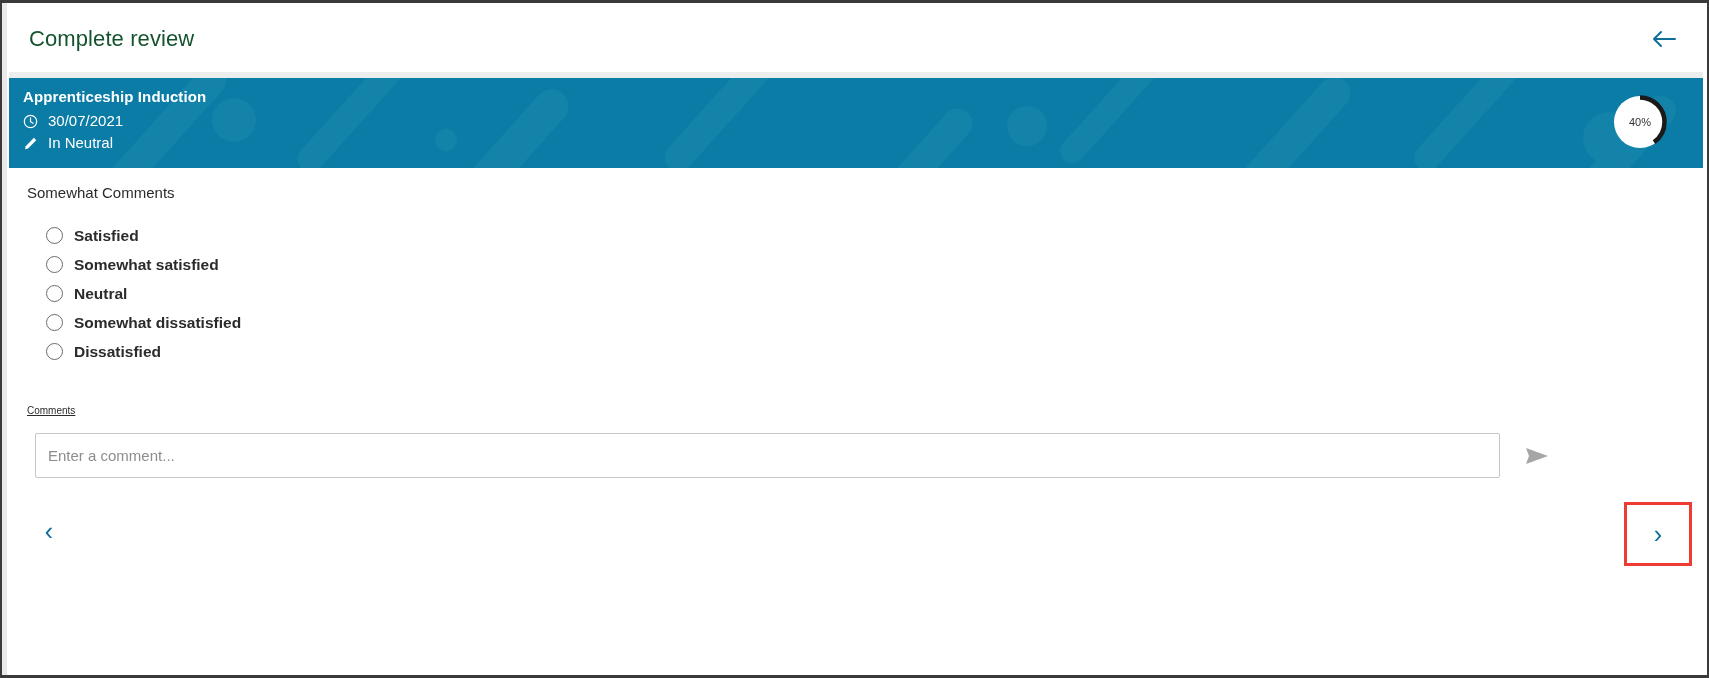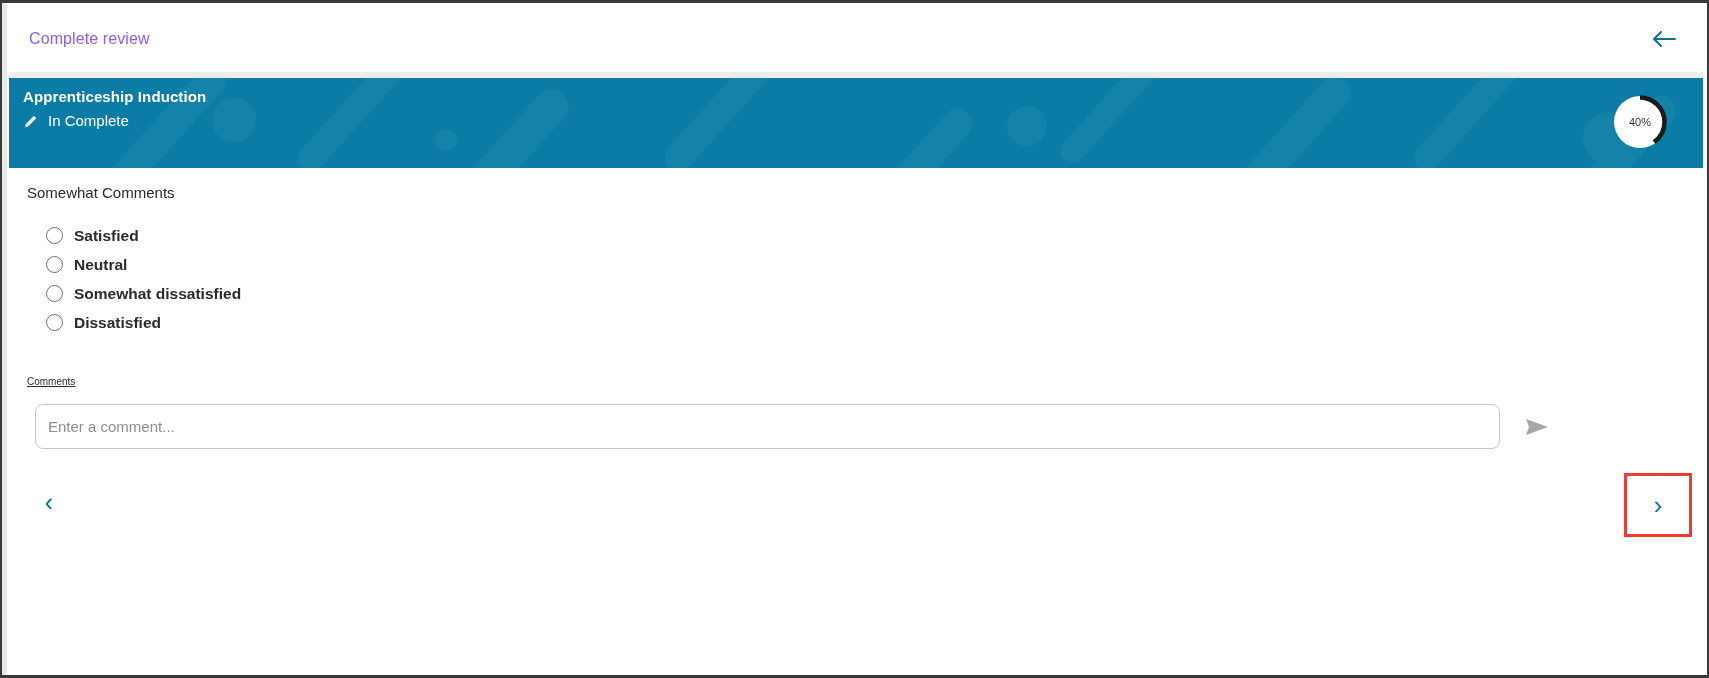--- a/index.html
+++ b/index.html
@@ -63,22 +63,22 @@
     width: 1694px;
     height: 67px;
     background: #ffffff;
     display: flex;
     align-items: center;
     justify-content: space-between;
     box-sizing: border-box;
     padding: 0 22px 0 20px;
   }
   .header-title {
-    font-size: 16px;
-    color: #8b5cf6;
+    font-size: 22px;
+    color: #14532d;
     font-weight: 400;
     letter-spacing: 0.1px;
   }
   .back-arrow {
     color: #0f6f9b;
     display: flex;
     align-items: center;
     justify-content: center;
     width: 34px;
     height: 34px;
@@ -207,21 +207,21 @@
   }
   .comment-row {
     display: flex;
     align-items: center;
     padding: 17px 0 0 26px;
   }
   .comment-input {
     width: 1465px;
     height: 45px;
     border: 1px solid #c6c6c6;
-    border-radius: 8px;
+    border-radius: 2px;
     box-sizing: border-box;
     font-size: 15px;
     font-family: "Liberation Sans", sans-serif;
     color: #2b2b2b;
     padding: 15px 12px;
     outline: none;
     background: #ffffff;
   }
   .comment-input::placeholder {
     color: #8d8d8d;
@@ -338,24 +338,33 @@
         <circle cx="437" cy="62" r="11"></circle>
         <circle cx="1018" cy="48" r="20"></circle>
         <circle cx="1600" cy="60" r="26"></circle>
       </g>
     </svg>
     <div class="banner-content">
       <div class="banner-title">Apprenticeship Induction</div>
       <div class="banner-row">
         <span class="bicon">
           <svg width="15" height="15" viewBox="0 0 16 16" aria-hidden="true">
+            <circle cx="8" cy="8" r="6.6" fill="none" stroke="#ffffff" stroke-width="1.3"></circle>
+            <path d="M8 4.2 V8.2 L10.8 9.8" fill="none" stroke="#ffffff" stroke-width="1.3" stroke-linecap="round"></path>
+          </svg>
+        </span>
+        <span>30/07/2021</span>
+      </div>
+      <div class="banner-row">
+        <span class="bicon">
+          <svg width="15" height="15" viewBox="0 0 16 16" aria-hidden="true">
             <path d="M11.6 1.9 L14.1 4.4 L5.3 13.2 L2.1 14 L2.9 10.8 Z" fill="#ffffff"></path>
           </svg>
         </span>
-        <span>In Complete</span>
+        <span>In Neutral</span>
       </div>
     </div>
     <div class="progress-wrap">
       <svg width="56" height="56" viewBox="0 0 56 56" aria-hidden="true">
         <circle cx="28" cy="28" r="26" fill="#ffffff"></circle>
         <circle cx="28" cy="28" r="24.5" fill="none" stroke="#1a1a1a" stroke-width="4.5" stroke-dasharray="61.6 92.4" transform="rotate(-90 28 28)"></circle>
       </svg>
       <div class="progress-label">40%</div>
     </div>
   </div>
@@ -363,20 +372,24 @@
   <div class="body-area">
     <div class="section-label">Somewhat Comments</div>
 
     <div class="radio-list">
       <div class="radio-item">
         <span class="radio-circle"></span>
         <span class="radio-label">Satisfied</span>
       </div>
       <div class="radio-item">
         <span class="radio-circle"></span>
+        <span class="radio-label">Somewhat satisfied</span>
+      </div>
+      <div class="radio-item">
+        <span class="radio-circle"></span>
         <span class="radio-label">Neutral</span>
       </div>
       <div class="radio-item">
         <span class="radio-circle"></span>
         <span class="radio-label">Somewhat dissatisfied</span>
       </div>
       <div class="radio-item">
         <span class="radio-circle"></span>
         <span class="radio-label">Dissatisfied</span>
       </div>

